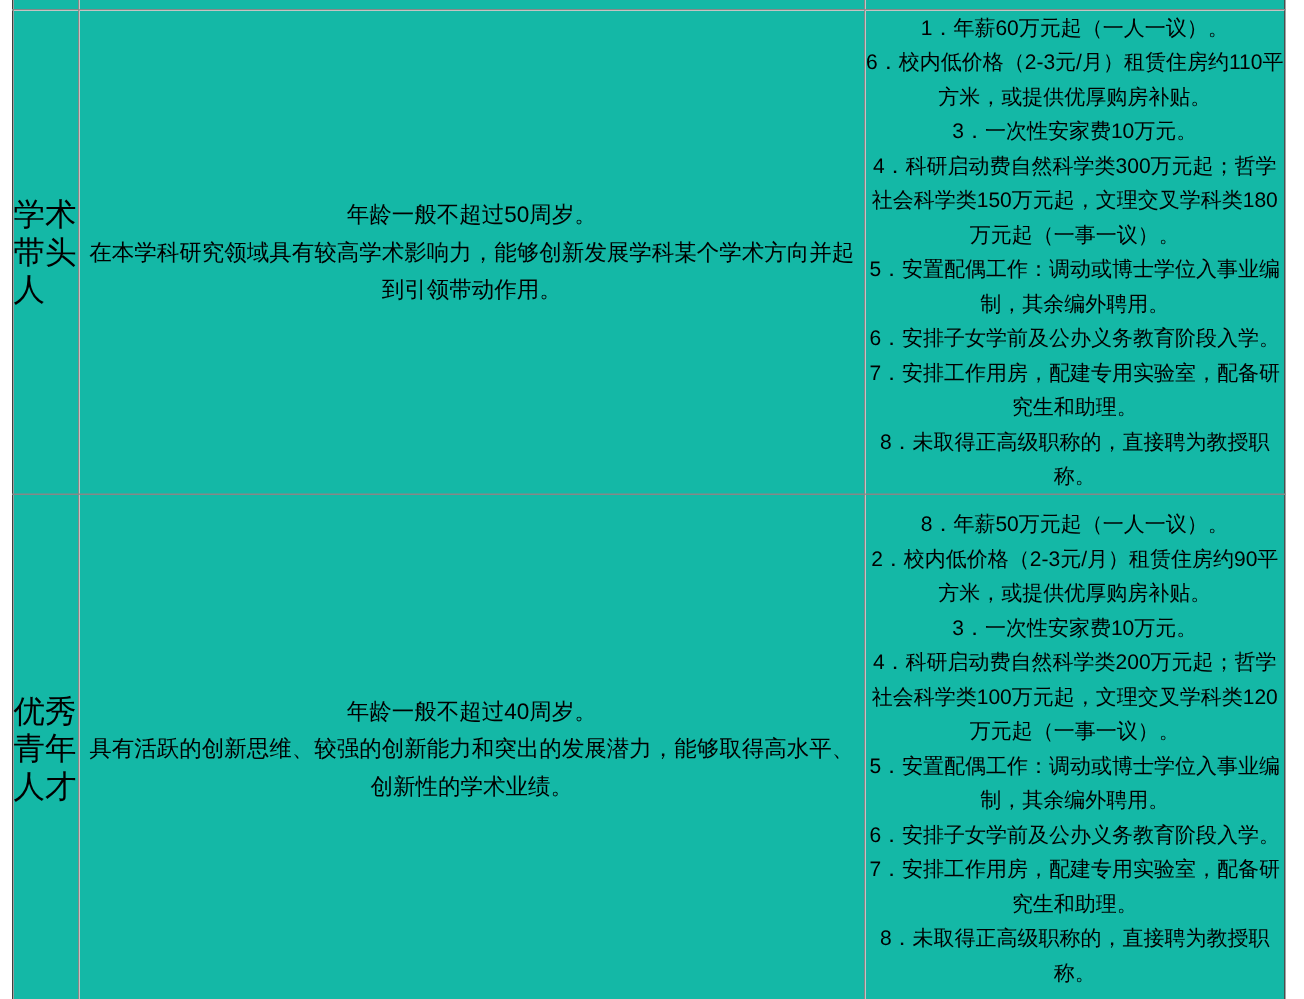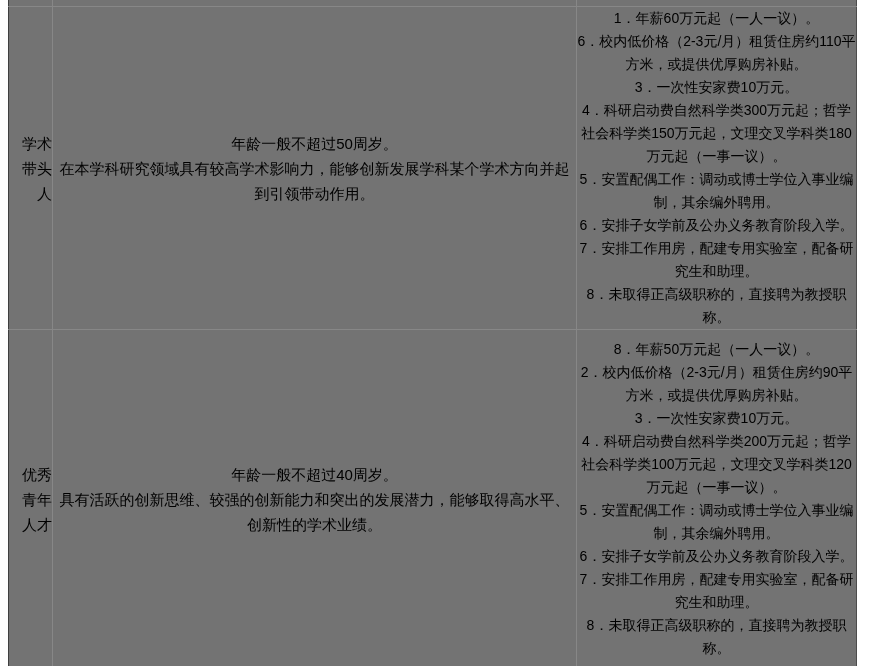--- a/index.html
+++ b/index.html
@@ -19,36 +19,36 @@
     table-layout: fixed;
     width: 848px;
     margin: 0 0 0 8px;
     border: 1px solid #4c4c4c;
     border-top: hidden;
   }
   table.doc-table td {
     border: 1px solid #878787;
     overflow: hidden;
     padding: 0;
-    background: #737373;
+    background: #14b8a6;
   }
   
   table.doc-table tr td:first-child { border-left-color: #3f3f3f; }
   table.doc-table tr td:last-child  { border-right-color: #4c4c4c; }
   table.doc-table tr:last-child td  { border-bottom-color: #4c4c4c; }
   tr.sliver-row td {
     height: 6px;
     border-top: hidden;
   }
   tr.main-row-1 td { height: 307px; }
   tr.main-row-2 td { height: 338px; }
   td.cat-cell {
-    text-align: right;
+    text-align: left;
     vertical-align: middle;
-    font-size: 15px;
+    font-size: 21px;
     line-height: 25px;
     padding: 0 2px;
     word-break: break-all;
   }
   td.req-cell {
     text-align: center;
     vertical-align: middle;
     font-size: 15px;
     line-height: 25px;
     padding: 0 2px;

